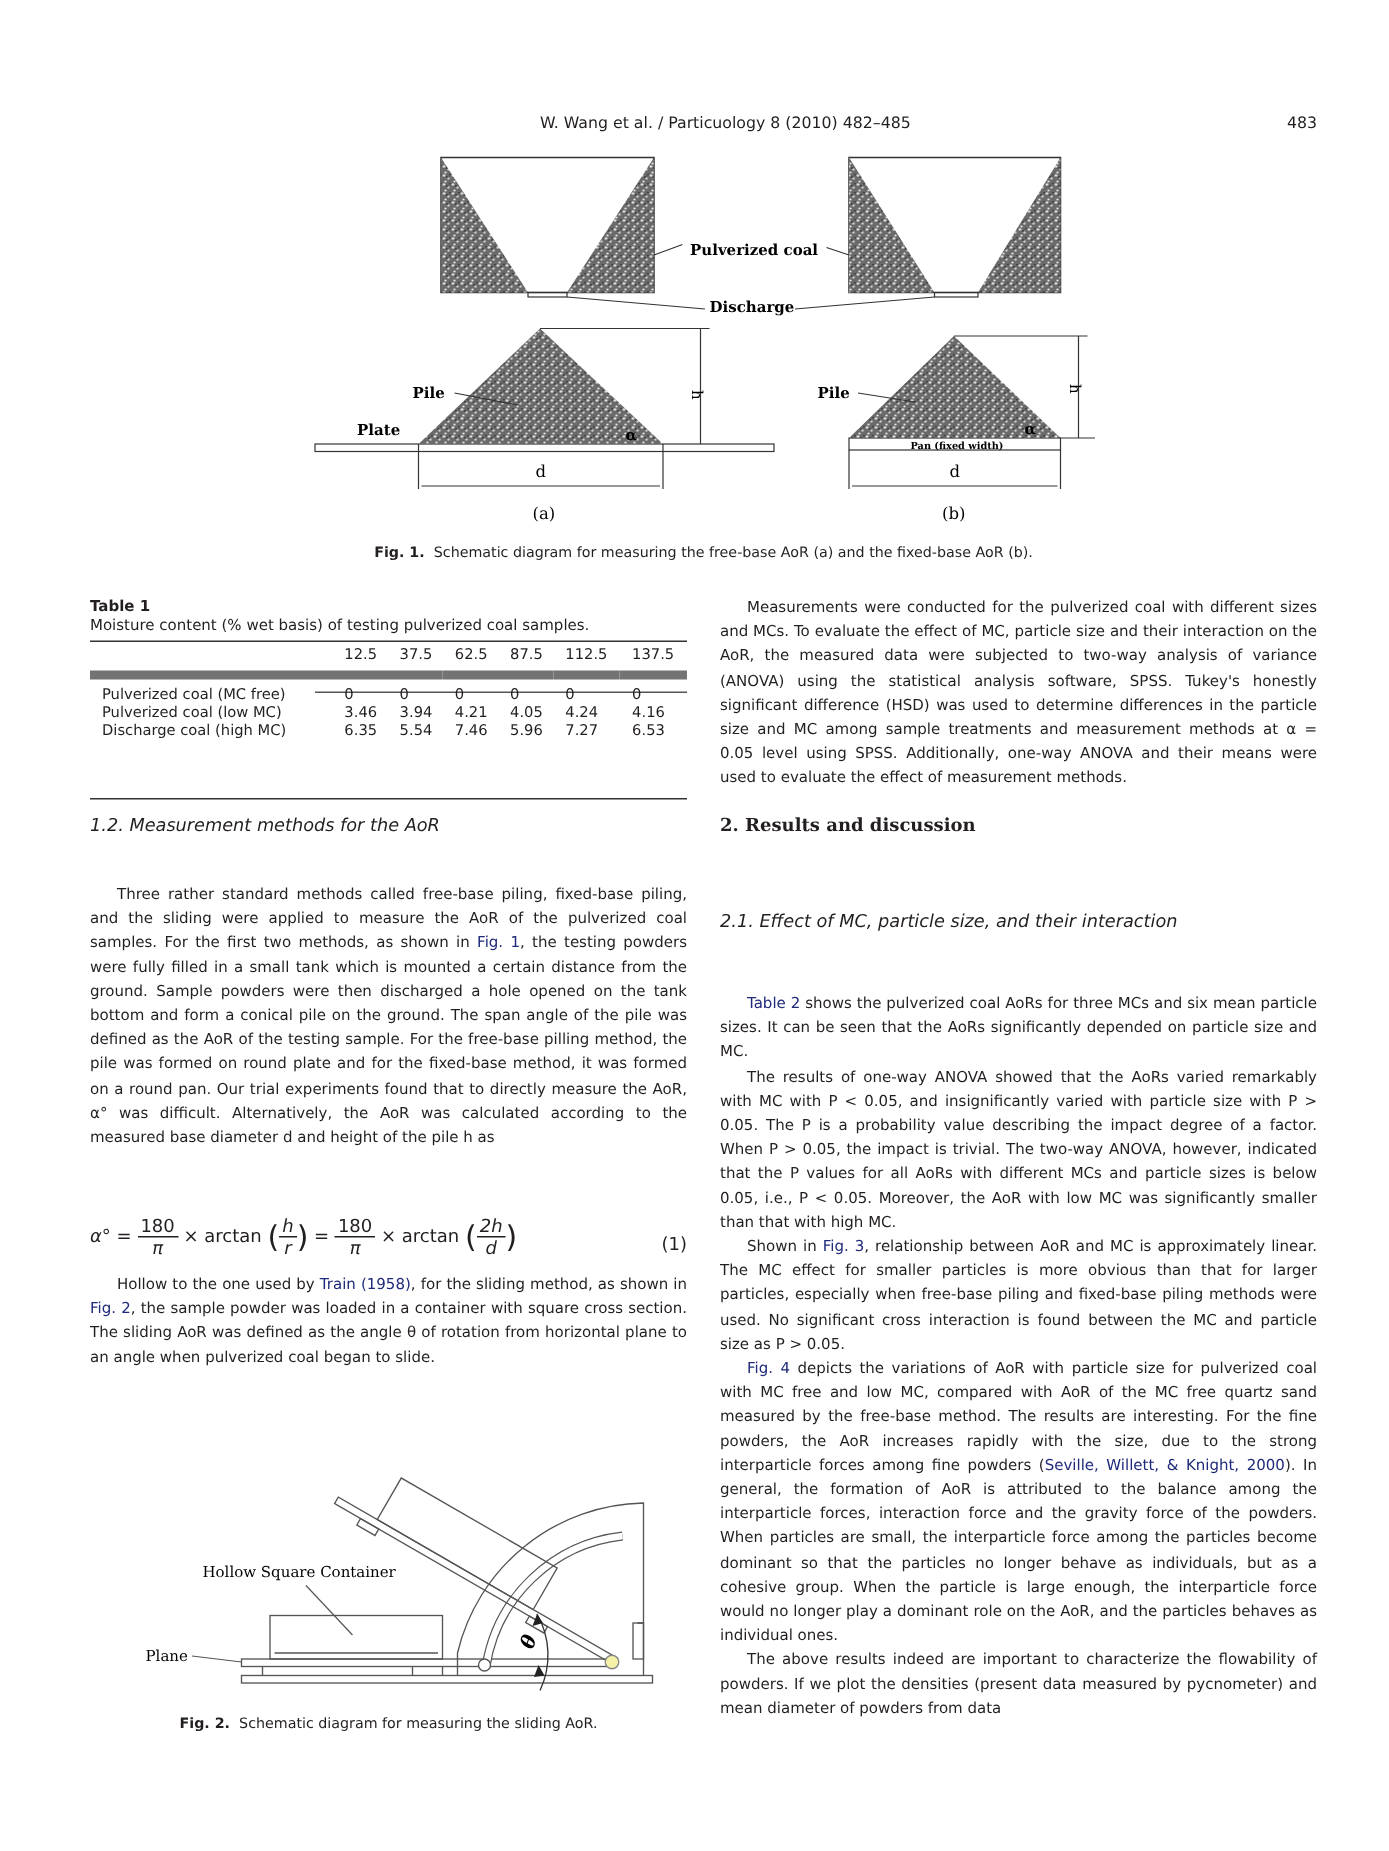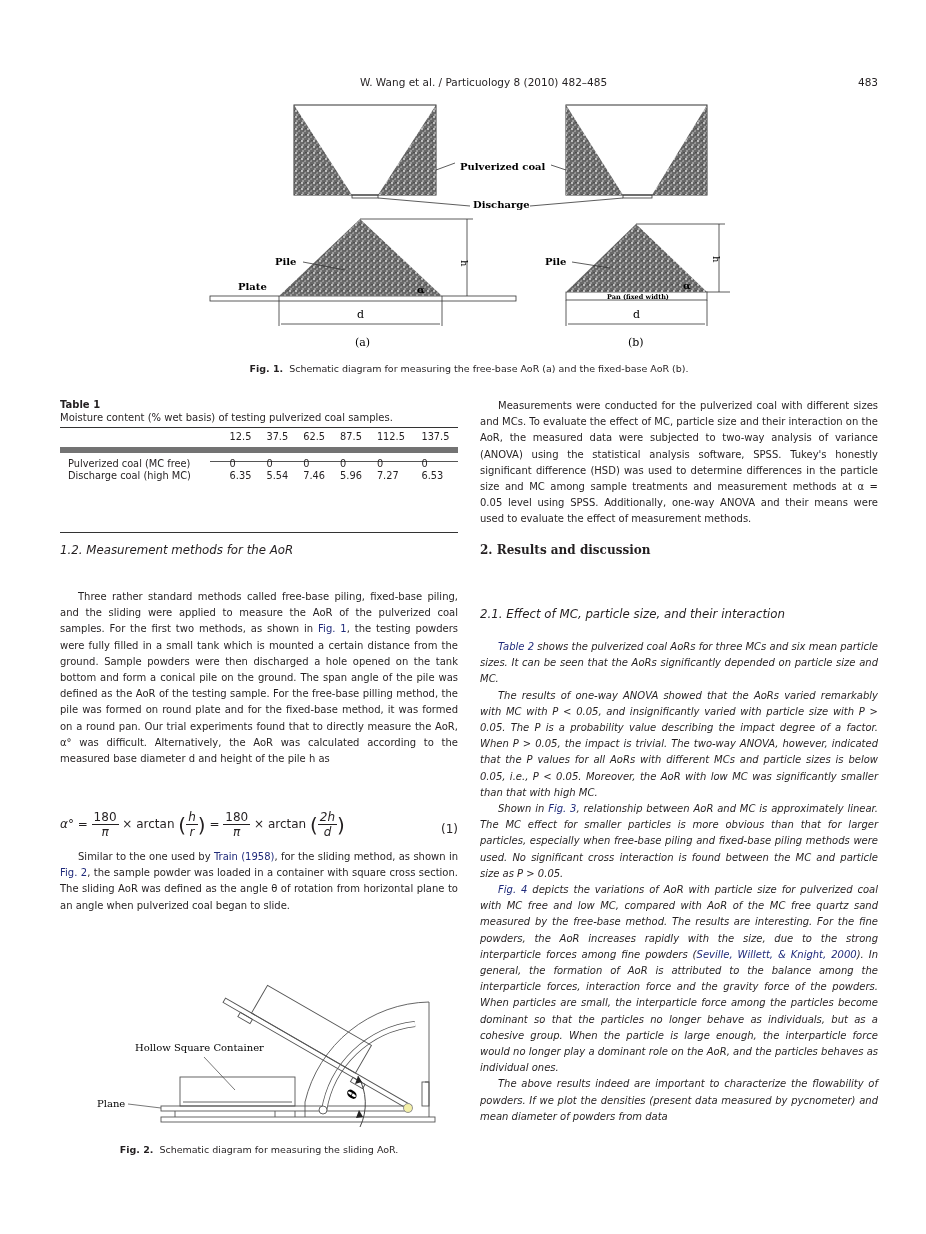--- a/index.html
+++ b/index.html
@@ -136,20 +136,29 @@
   <tr>
     <td style="padding-top:5px;">Pulverized coal (MC free)</td>
     <td style="padding-top:5px;">0</td>
     <td style="padding-top:5px;">0</td>
     <td style="padding-top:5px;">0</td>
     <td style="padding-top:5px;">0</td>
     <td style="padding-top:5px;">0</td>
     <td style="padding-top:5px;">0</td>
   </tr>
   <tr>
+    <td>Pulverized coal (low MC)</td>
+    <td>3.46</td>
+    <td>3.94</td>
+    <td>4.21</td>
+    <td>4.05</td>
+    <td>4.24</td>
+    <td>4.16</td>
+  </tr>
+  <tr>
     <td>Discharge coal (high MC)</td>
     <td>6.35</td>
     <td>5.54</td>
     <td>7.46</td>
     <td>5.96</td>
     <td>7.27</td>
     <td>6.53</td>
   </tr>
 </tbody>
   </table>
@@ -170,21 +179,21 @@
   <span style="font-size:20px; vertical-align:middle;">(</span><span class="frac"><span class="n" style="font-style:italic;">h</span><span class="d">r</span></span><span style="font-size:20px; vertical-align:middle;">)</span>
   <span>=</span>
   <span class="frac"><span class="n">180</span><span class="d">π</span></span>
   <span>× arctan</span>
   <span style="font-size:20px; vertical-align:middle;">(</span><span class="frac"><span class="n" style="font-style:italic;">2h</span><span class="d">d</span></span><span style="font-size:20px; vertical-align:middle;">)</span>
   <span class="num">(1)</span>
 </div>
 
 <div class="abs left col" style="top:849px;">
   <p>
-    <span>Similar to the one used by </span><span class="link">Train (1958)</span><span>, for the sliding method, as shown in </span><span class="link">Fig. 2</span><span>, the sample powder was loaded in a container with square cross section. The sliding AoR was defined as the angle θ of rotation from horizontal plane to an angle when pulverized coal began to slide.</span>
+    <span>Hollow to the one used by </span><span class="link">Train (1958)</span><span>, for the sliding method, as shown in </span><span class="link">Fig. 2</span><span>, the sample powder was loaded in a container with square cross section. The sliding AoR was defined as the angle θ of rotation from horizontal plane to an angle when pulverized coal began to slide.</span>
   </p>
 </div>
 
 <svg class="abs fig2" viewBox="0 0 350 178" xmlns="http://www.w3.org/2000/svg">
   <g fill="none" stroke="#555" stroke-width="0.9">
 
     <rect x="66" y="165" width="274" height="5"></rect>
     <rect x="66" y="154" width="250" height="5"></rect>
     <line x1="80" y1="159" x2="80" y2="165"></line>
     <line x1="180" y1="159" x2="180" y2="165"></line>
@@ -224,19 +233,19 @@
   <span>Schematic diagram for measuring the sliding AoR.</span>
 </div>
 
 <div class="abs right col" style="top:398px;">
   <p>Measurements were conducted for the pulverized coal with different sizes and MCs. To evaluate the effect of MC, particle size and their interaction on the AoR, the measured data were subjected to two-way analysis of variance (ANOVA) using the statistical analysis software, SPSS. Tukey's honestly significant difference (HSD) was used to determine differences in the particle size and MC among sample treatments and measurement methods at α = 0.05 level using SPSS. Additionally, one-way ANOVA and their means were used to evaluate the effect of measurement methods.</p>
 </div>
 
 <div class="abs right col sec-b" style="top:542px;">2.  Results and discussion</div>
 <div class="abs right col sec-it" style="top:606px;">2.1.  Effect of MC, particle size, and their interaction</div>
 
-<div class="abs right col" style="top:639px;font-style:italic;">
+<div class="abs right col" style="top:662px;">
   <p><span class="link">Table 2</span><span> shows the pulverized coal AoRs for three MCs and six mean particle sizes. It can be seen that the AoRs significantly depended on particle size and MC.</span></p>
   <p>The results of one-way ANOVA showed that the AoRs varied remarkably with MC with P &lt; 0.05, and insignificantly varied with particle size with P &gt; 0.05. The P is a probability value describing the impact degree of a factor. When P &gt; 0.05, the impact is trivial. The two-way ANOVA, however, indicated that the P values for all AoRs with different MCs and particle sizes is below 0.05, i.e., P &lt; 0.05. Moreover, the AoR with low MC was significantly smaller than that with high MC.</p>
   <p><span>Shown in </span><span class="link">Fig. 3</span><span>, relationship between AoR and MC is approximately linear. The MC effect for smaller particles is more obvious than that for larger particles, especially when free-base piling and fixed-base piling methods were used. No significant cross interaction is found between the MC and particle size as P &gt; 0.05.</span></p>
   <p><span class="link">Fig. 4</span><span> depicts the variations of AoR with particle size for pulverized coal with MC free and low MC, compared with AoR of the MC free quartz sand measured by the free-base method. The results are interesting. For the fine powders, the AoR increases rapidly with the size, due to the strong interparticle forces among fine powders (</span><span class="link">Seville, Willett, &amp; Knight, 2000</span><span>). In general, the formation of AoR is attributed to the balance among the interparticle forces, interaction force and the gravity force of the powders. When particles are small, the interparticle force among the particles become dominant so that the particles no longer behave as individuals, but as a cohesive group. When the particle is large enough, the interparticle force would no longer play a dominant role on the AoR, and the particles behaves as individual ones.</span></p>
   <p>The above results indeed are important to characterize the flowability of powders. If we plot the densities (present data measured by pycnometer) and mean diameter of powders from data</p>
 </div>
 
 </body></html>

